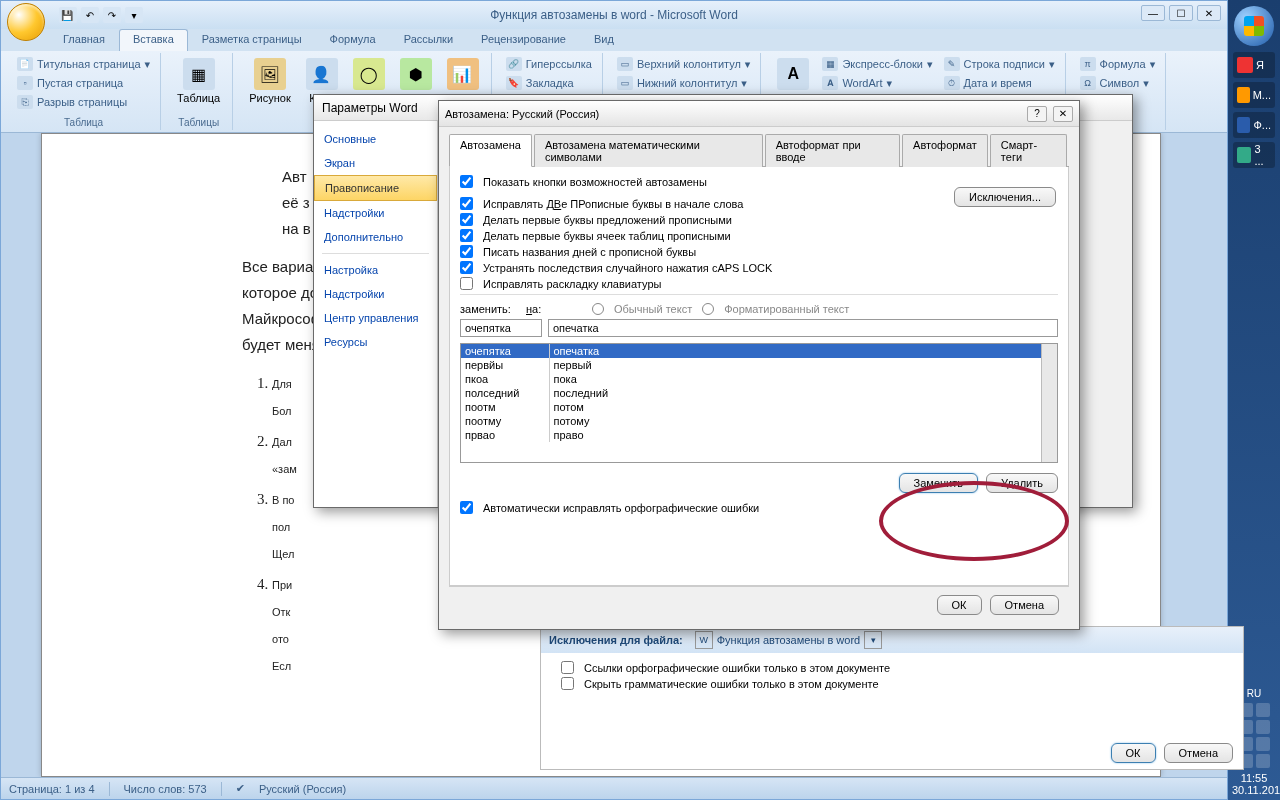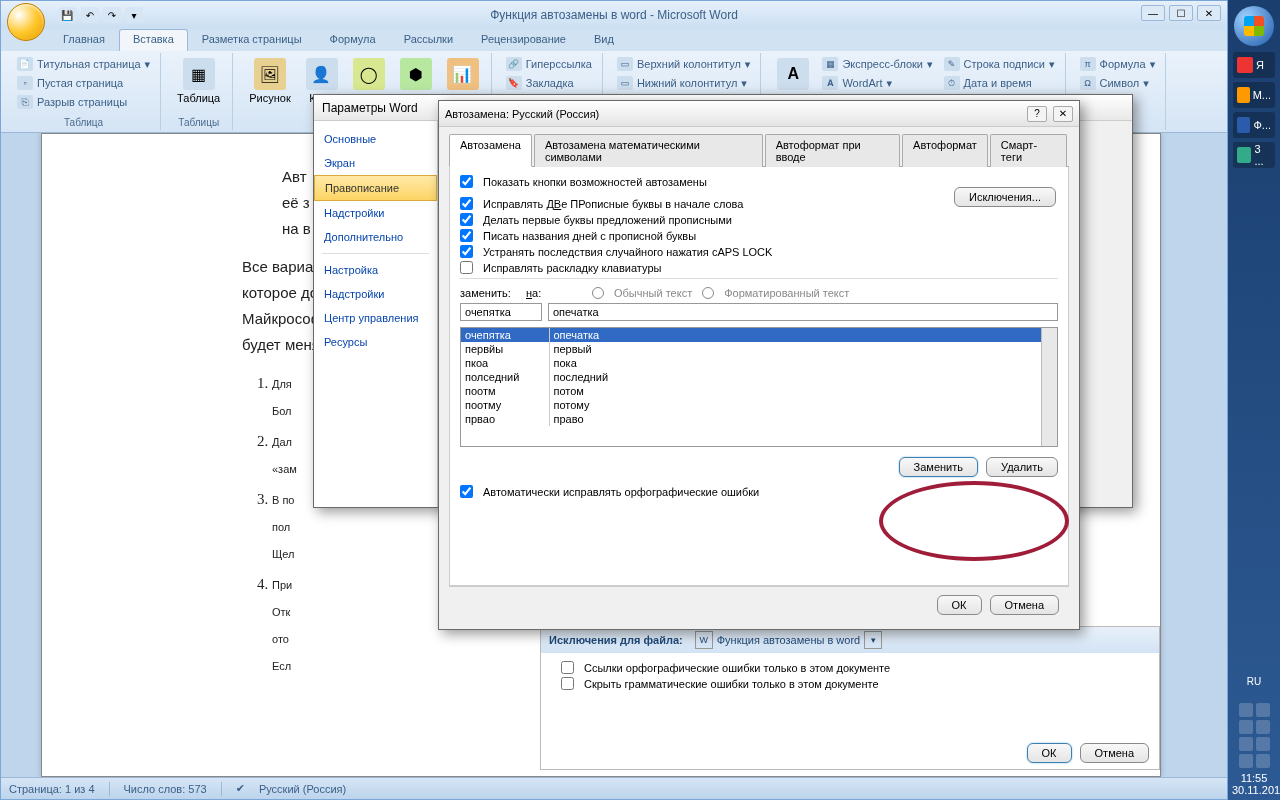--- a/index.html
+++ b/index.html
@@ -75,35 +75,35 @@
 .ac-table{border:1px solid #999;height:120px;overflow:hidden;position:relative}
 .ac-table table{width:100%;border-collapse:collapse}
 .ac-table td{padding:1px 4px;border-right:1px solid #ccc;font-size:11px}
 .ac-table tr.sel td{background:#316ac5;color:#fff}
 .ac-scroll{position:absolute;right:0;top:0;width:16px;height:100%;background:#e8e8e8;border-left:1px solid #bbb}
 .ac-actions{display:flex;justify-content:flex-end;gap:8px;margin-top:10px}
 .ac-footer{display:flex;justify-content:flex-end;gap:8px;padding:8px 10px;border-top:1px solid #ccc}
 .highlight-oval{position:absolute;width:190px;height:80px;border:4px solid #a01d3a;border-radius:50%;right:10px;top:380px;pointer-events:none;z-index:25}
 
 
-.exc-panel{position:absolute;left:540px;top:626px;width:620px;height:144px;background:#fff;border:1px solid #bbb;z-index:8}
+.exc-panel{position:absolute;left:540px;top:626px;width:704px;height:144px;background:#fff;border:1px solid #bbb;z-index:8}
 .exc-hdr{background:linear-gradient(#e8f0fa,#d2e3f5);padding:4px 8px;color:#1f4a7a;font-weight:bold;display:flex;align-items:center;gap:12px}
 .exc-body .chk{padding-left:12px}
 .recheck-btn{position:absolute;left:568px;top:619px;z-index:7}
 .btn[disabled]{color:#888;background:#eee;border:1px solid #bbb}
 
 
 .win-sidebar{position:absolute;right:0;top:0;width:52px;height:100%;background:linear-gradient(180deg,#1a3e6e,#2d5a94);z-index:2}
 .sb-flag{width:40px;height:40px;margin:6px auto;border-radius:50%;background:radial-gradient(circle at 30% 30%,#9ed1ff,#1e5aa8);display:flex;align-items:center;justify-content:center}
 .chiclet{width:42px;height:26px;margin:4px auto;background:rgba(0,0,0,.25);border-radius:3px;display:flex;align-items:center;padding:0 4px;gap:3px;color:#fff;font-size:9px}
 .chiclet .ico{width:16px;height:16px;border-radius:2px}
 .tray{position:absolute;bottom:0;right:0;width:52px;padding:4px;color:#fff;text-align:center;font-size:10px}
 .tray-icons{display:flex;flex-wrap:wrap;gap:3px;justify-content:center;margin-bottom:4px}
 .tray-icons span{width:14px;height:14px;background:rgba(255,255,255,.2);border-radius:2px}
-.lang{font-size:10px;margin:16px 0}
+.lang{font-size:10px;margin:4px 0}
 .radio{width:12px;height:12px;border-radius:50%;border:1px solid #888}
 .dropdown-ico{width:18px;height:18px;border:1px solid #999;display:inline-flex;align-items:center;justify-content:center;font-size:9px}
 u{text-decoration:underline}
 </style>
 </head>
 <body>
 
 <div class="desktop">
 <div class="wordwin">
   <div class="titlebar">
@@ -326,20 +326,24 @@
       <label class="chk">
             <input type="checkbox" checked="" style="">
             <span>Исправлять Д<u>В</u>е ПРописные буквы в начале слова</span>
           </label>
       <label class="chk">
             <input type="checkbox" checked="" style="">
             <span>Делать первые буквы предложений прописными</span>
           </label>
       <label class="chk">
             <input type="checkbox" checked="" style="">
+            <span>Делать первые буквы ячеек таблиц прописными</span>
+          </label>
+      <label class="chk">
+            <input type="checkbox" checked="" style="">
             <span>Писать названия дней с прописной буквы</span>
           </label>
       <label class="chk">
             <input type="checkbox" checked="" style="">
             <span>Устранять последствия случайного нажатия cAPS LOCK</span>
           </label>
       <label class="chk">
             <input type="checkbox" style="">
             <span>Исправлять раскладку клавиатуры</span>
           </label>

